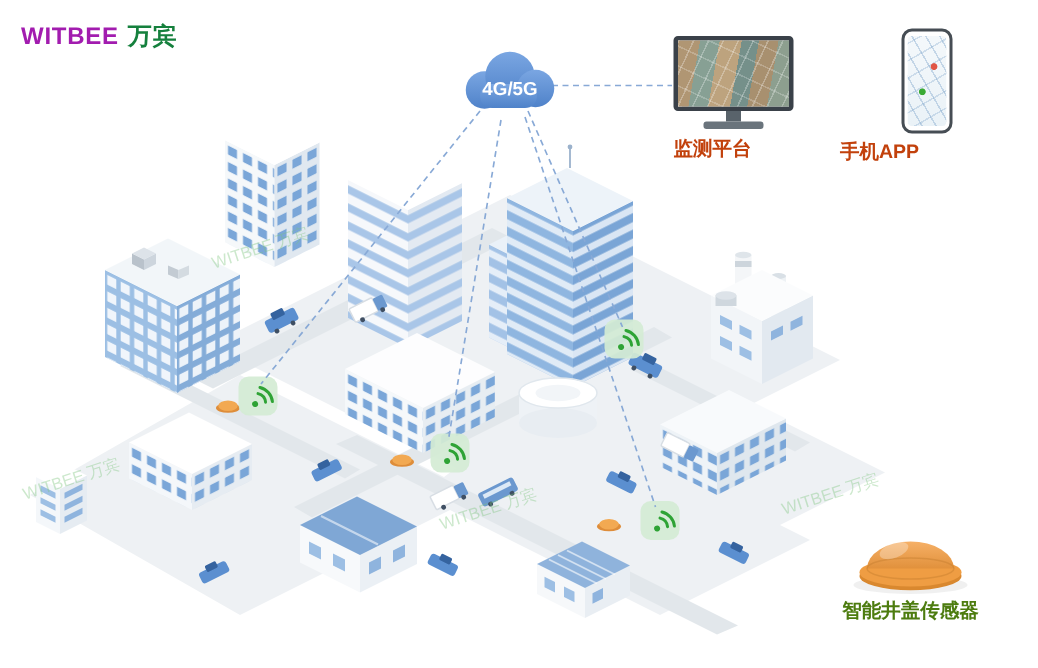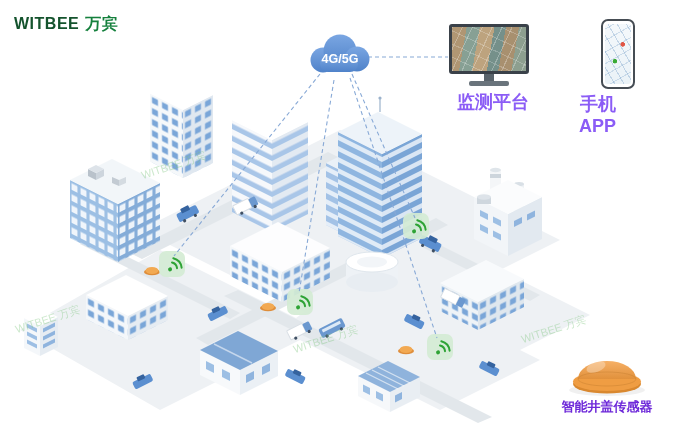--- a/index.html
+++ b/index.html
@@ -1,46 +1,46 @@
 <!DOCTYPE html>
 <html><head>
 <meta charset="utf-8">
 <style>
   html,body{margin:0;padding:0;background:#fff;}
   .canvas{position:relative;width:692px;height:445px;background:#ffffff;overflow:hidden;
           font-family:"Liberation Sans",sans-serif;}
   .stage{position:absolute;left:0;top:0;width:692px;height:445px;}
   .stage text{font-family:"Liberation Sans",sans-serif;}
   .logo{position:absolute;left:14px;top:14px;font-size:16px;font-weight:bold;letter-spacing:.5px;z-index:5;}
-  .logo .brand{color:#14532d;}
+  .logo .brand{color:#a21caf;}
   .logo .suffix{color:#15803d;margin-left:6px;}
   .wm{position:absolute;color:#7cc47c;opacity:.38;font-size:11px;transform:rotate(-18deg);
       white-space:nowrap;z-index:3;pointer-events:none;}
-  .hw-label{position:absolute;color:#8b5cf6;font-size:18px;font-weight:600;text-align:right;z-index:5;}
+  .hw-label{position:absolute;color:#c2410c;font-size:13px;font-weight:600;text-align:left;z-index:5;}
   
   .monitor{position:absolute;left:449px;top:24px;width:80px;z-index:4;}
   .monitor-frame{border:3px solid #3a4149;border-radius:3px;background:#3a4149;width:74px;box-sizing:content-box;}
   .monitor-screen{display:block;width:74px;height:44px;
     background:
       repeating-linear-gradient(115deg, rgba(255,255,255,.28) 0 1px, transparent 1px 9px),
       repeating-linear-gradient(25deg, rgba(255,255,255,.22) 0 1px, transparent 1px 12px),
       linear-gradient(100deg,#b09673 0 18%,#87a094 18% 34%,#bda37e 34% 52%,#75908a 52% 66%,#a8906f 66% 82%,#8d9f8f 82% 100%);}
   .monitor-neck{width:10px;height:7px;background:#59636b;margin:0 auto;}
   .monitor-base{width:40px;height:5px;background:#6a747c;border-radius:2px;margin:0 auto;}
   
   .phone{position:absolute;left:601px;top:19px;width:34px;height:70px;border:2px solid #464d54;
          border-radius:7px;background:#fff;padding:3px 2px;box-sizing:border-box;z-index:4;}
   .phone-screen{width:100%;height:100%;border-radius:3px;
     background:
       radial-gradient(circle 2px at 68% 34%, #e05545 0 2px, transparent 2.5px),
       radial-gradient(circle 2px at 38% 62%, #3aaa35 0 2px, transparent 2.5px),
       repeating-linear-gradient(60deg, rgba(120,160,200,.38) 0 1px, transparent 1px 8px),
       repeating-linear-gradient(-30deg, rgba(120,160,200,.30) 0 1px, transparent 1px 10px),
       linear-gradient(#f4f8fb,#eaf2f7);}
-  .device-label{position:absolute;left:547px;width:120px;text-align:center;color:#6d28d9;z-index:5;font-family:Liberation Mono, monospace;}
+  .device-label{position:absolute;left:547px;width:120px;text-align:center;color:#4d7c0f;z-index:5;font-family:Liberation Mono, monospace;}
   .device-label .name{font-size:13px;font-weight:600;}
   .device-label .model{font-size:13px;margin-top:2px;}
 </style>
 </head>
 <body>
 
 <div class="canvas">
 
   <svg class="stage" viewBox="0 0 692 445">
     <defs>

